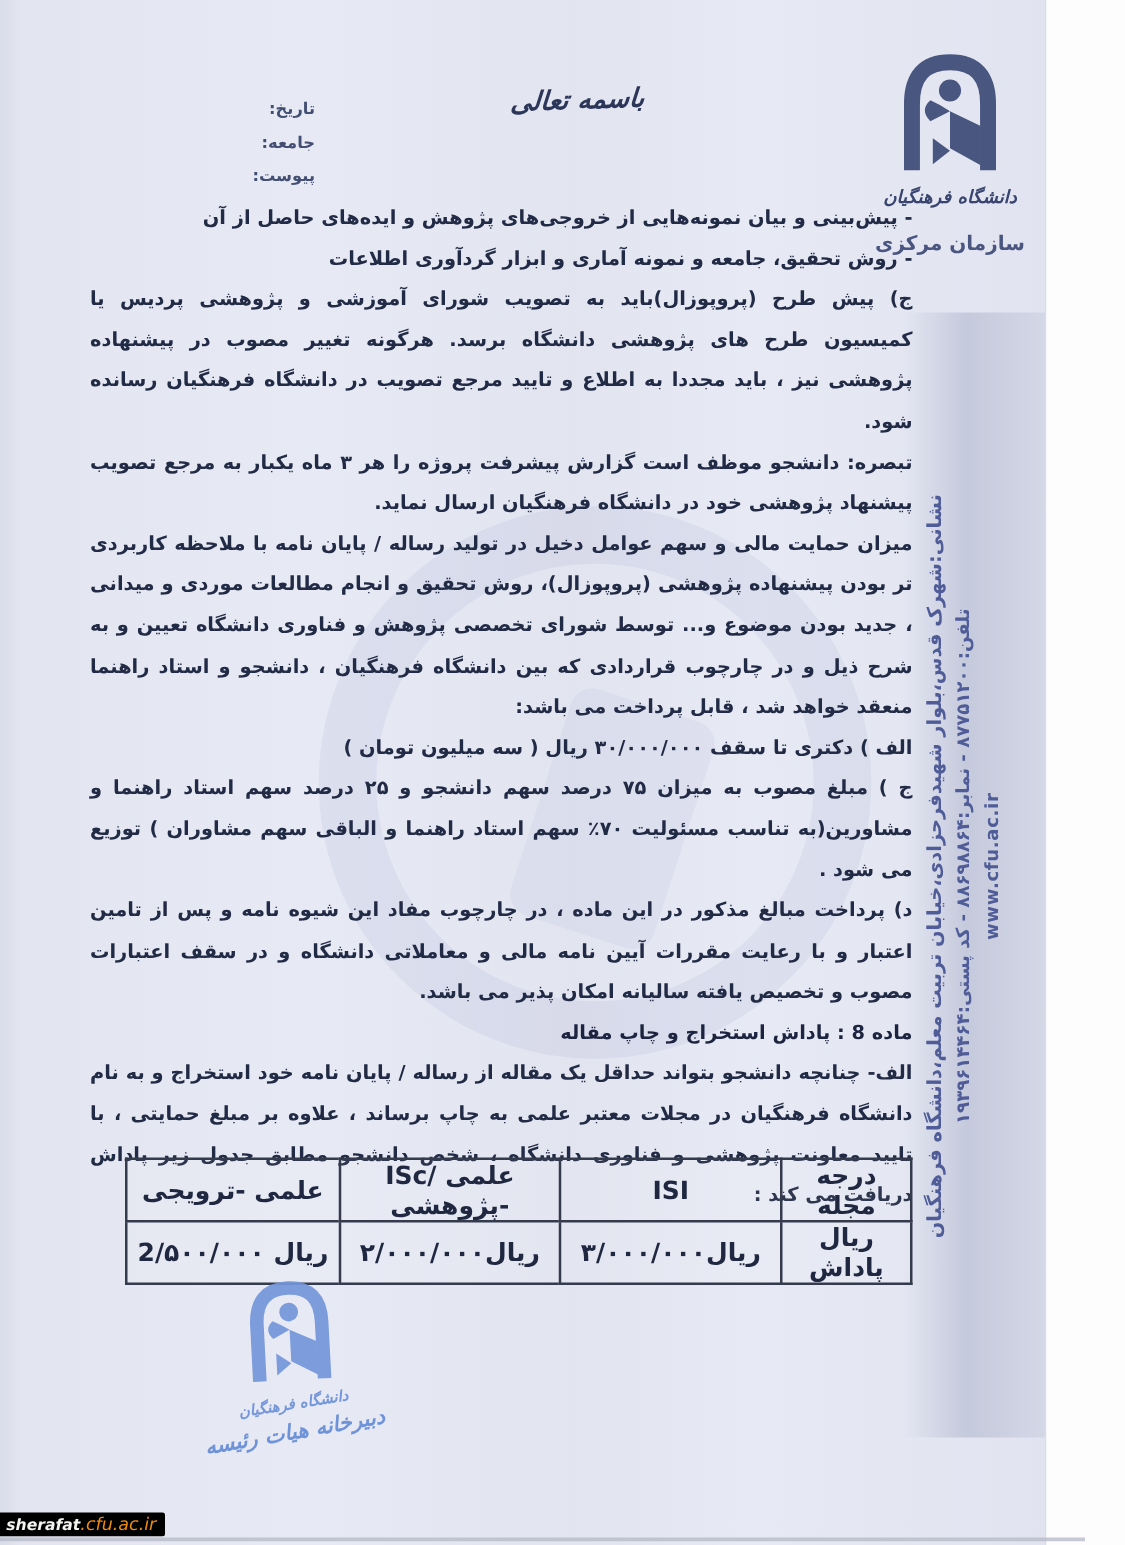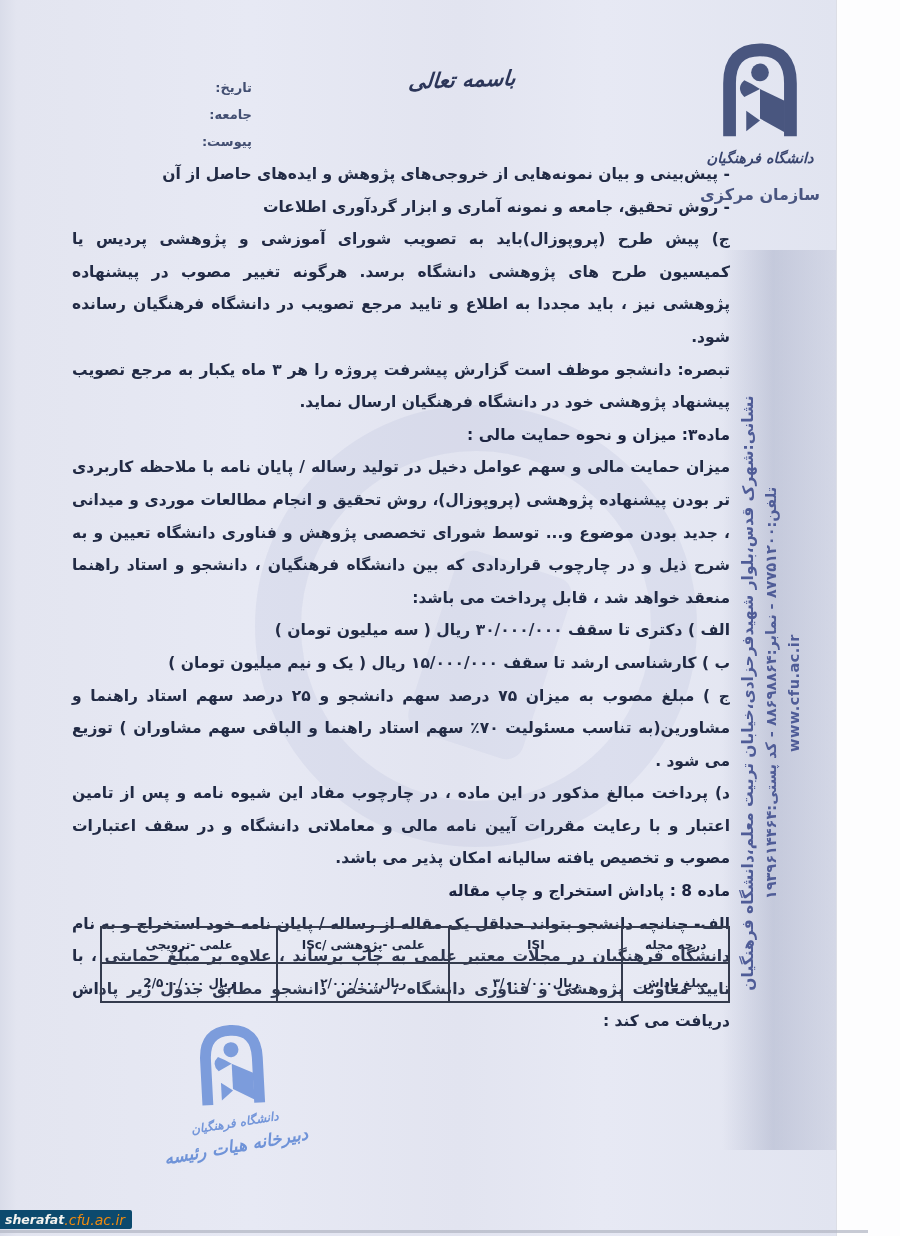--- a/index.html
+++ b/index.html
@@ -50,21 +50,21 @@
   .doc-body p{margin:0;padding:0;}
   .doc-body p.heading{text-align:right;color:#1c2440;}
   .doc-body p.single{text-align:right;}
 
   
   .reward-table{
     position:absolute;left:100px;top:926px;width:630px;border-collapse:collapse;
     direction:rtl;color:#1f2840;font-weight:bold;
   }
   .reward-table th,.reward-table td{
-    border:2px solid #343b4d;font-size:12px;text-align:center;vertical-align:middle;
+    border:2px solid #343b4d;font-size:20px;text-align:center;vertical-align:middle;
     padding:0 6px;height:34px;background:rgba(255,255,255,.06);
   }
   .reward-table td{height:37px;}
   .col-grade{width:102px;} .col-isi{width:171px;} .col-isc{width:170px;} .col-trv{width:179px;}
 
   
   .stamp{position:absolute;left:118px;top:1022px;width:230px;text-align:center;color:#7899dd;transform:rotate(-3deg);}
   .stamp svg{width:78px;height:92px;display:block;margin:0 auto;opacity:.92;}
   .stamp-univ{font-size:12px;font-weight:bold;font-style:italic;direction:rtl;color:#7496da;transform:rotate(-6deg);margin-top:2px;}
   .stamp-secr{font-size:17px;font-weight:bold;font-style:italic;direction:rtl;color:#6f93d8;transform:rotate(-7deg);margin-top:6px;}
@@ -75,21 +75,21 @@
     transform:rotate(-90deg);
     color:#4f5c97;text-align:center;
   }
   .address .l1{font-size:15.5px;font-weight:bold;direction:rtl;line-height:23px;}
   .address .l2{font-size:14.5px;font-weight:bold;direction:rtl;line-height:23px;}
   .address .l3{font-size:14.5px;font-weight:bold;direction:ltr;line-height:23px;letter-spacing:.5px;}
 
   
   .site-badge{
     position:absolute;left:0;top:1210px;height:19px;padding:0 7px 0 5px;
-    background:#0c4a6e;display:flex;align-items:center;border-radius:0 2px 2px 0;
+    background:#000000;display:flex;align-items:center;border-radius:0 2px 2px 0;
   }
   .site-badge .b1{color:#f3f3ef;font-size:12.5px;font-weight:bold;font-style:italic;}
   .site-badge .b2{color:#ef8a0e;font-size:14px;font-weight:normal;font-style:italic;}
 </style>
 </head>
 <body>
 
 <div class="page"></div>
 <div class="scanner-strip"></div>
 <div class="right-shade"></div>
@@ -115,40 +115,38 @@
   </svg>
   <div class="logo-name">دانشگاه فرهنگیان</div>
   <div class="logo-org">سازمان مرکزی</div>
 </div>
 
 <div class="doc-body">
   <p class="single">- پیش‌بینی و بیان نمونه‌هایی از خروجی‌های پژوهش و ایده‌های حاصل از آن</p>
   <p class="single">- روش تحقیق، جامعه و نمونه آماری و ابزار گردآوری اطلاعات</p>
   <p>ج) پیش طرح (پروپوزال)باید به تصویب شورای آموزشی و پژوهشی پردیس یا کمیسیون طرح های پژوهشی دانشگاه برسد. هرگونه تغییر مصوب در پیشنهاده  پژوهشی نیز ، باید مجددا  به اطلاع و تایید مرجع تصویب در دانشگاه فرهنگیان رسانده شود.</p>
   <p>تبصره: دانشجو موظف است گزارش پیشرفت پروژه را  هر ۳ ماه یکبار به مرجع تصویب پیشنهاد پژوهشی خود در دانشگاه فرهنگیان ارسال نماید.</p>
-  <p class="heading">ماده۳: میزان و نحوه حمایت مالی :</p>
   <p>میزان حمایت مالی و سهم عوامل دخیل در تولید رساله / پایان نامه با ملاحظه کاربردی تر بودن پیشنهاده پژوهشی (پروپوزال)، روش تحقیق و انجام مطالعات موردی و میدانی ، جدید بودن موضوع و... توسط شورای تخصصی پژوهش و فناوری دانشگاه تعیین و به شرح ذیل و در چارچوب قراردادی که بین دانشگاه فرهنگیان ، دانشجو و استاد راهنما منعقد خواهد شد ، قابل پرداخت می باشد:</p>
   <p class="single">الف ) دکتری تا سقف ۳۰/۰۰۰/۰۰۰ ریال ( سه میلیون تومان )</p>
-  <p class="single">ب ) کارشناسی ارشد تا سقف  ۱۵/۰۰۰/۰۰۰  ریال ( یک و نیم میلیون تومان )</p>
   <p>ج ) مبلغ مصوب به میزان ۷۵ درصد سهم دانشجو و ۲۵ درصد سهم استاد راهنما و مشاورین(به تناسب مسئولیت ۷۰٪ سهم استاد راهنما و الباقی سهم مشاوران ) توزیع می شود .</p>
   <p>د) پرداخت مبالغ مذکور در این ماده ، در چارچوب مفاد این شیوه نامه و پس از تامین اعتبار و با رعایت مقررات آیین نامه مالی و معاملاتی دانشگاه و در سقف اعتبارات مصوب و تخصیص یافته سالیانه امکان پذیر می باشد.</p>
   <p class="heading">ماده 8 : پاداش استخراج و چاپ مقاله</p>
   <p>الف- چنانچه دانشجو بتواند حداقل یک مقاله  از رساله / پایان نامه خود استخراج  و به نام دانشگاه فرهنگیان در مجلات معتبر علمی  به چاپ برساند ، علاوه بر مبلغ حمایتی ، با تایید معاونت پژوهشی و فناوری دانشگاه ، شخص دانشجو مطابق جدول زیر پاداش دریافت می کند :</p>
 </div>
 
 <table class="reward-table" dir="rtl">
   <tbody>
       <tr>
     <th class="col-grade">درجه مجله</th>
     <th class="col-isi">ISI</th>
     <th class="col-isc" dir="ltr">ISc/ علمی -پژوهشی</th>
     <th class="col-trv">علمی -ترویجی</th>
   </tr>
   <tr>
-    <td>مبلغ پاداش</td>
+    <td>ریال پاداش</td>
     <td dir="ltr">۳/۰۰۰/۰۰۰ریال</td>
     <td dir="ltr">۲/۰۰۰/۰۰۰ریال</td>
     <td dir="ltr">2/۵۰۰/۰۰۰ ریال</td>
   </tr>
 </tbody>
   </table>
 
 <div class="stamp">
   <svg viewBox="0 0 90 110">
     <path d="M14 98 V44 Q14 10 45 10 Q76 10 76 44 V98" fill="none" stroke="#7496da" stroke-width="13"></path>

